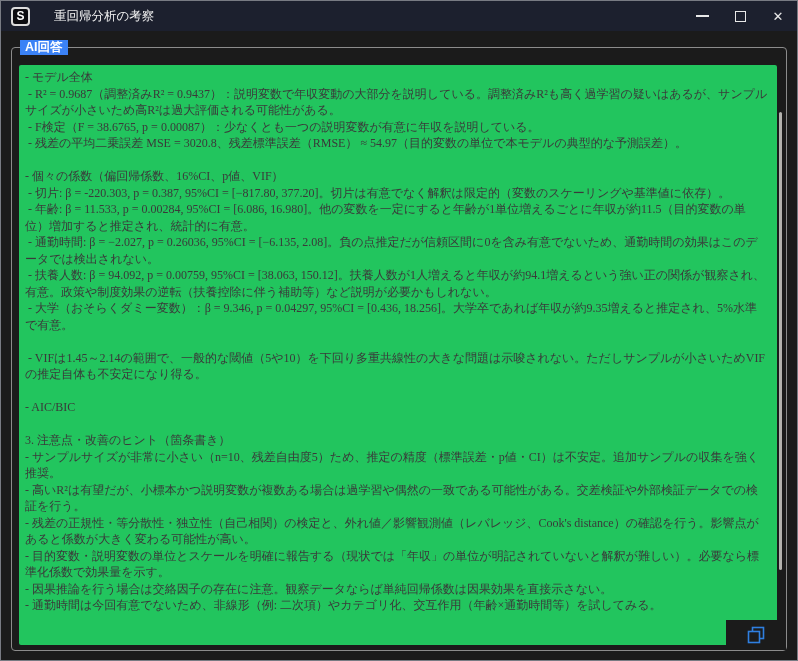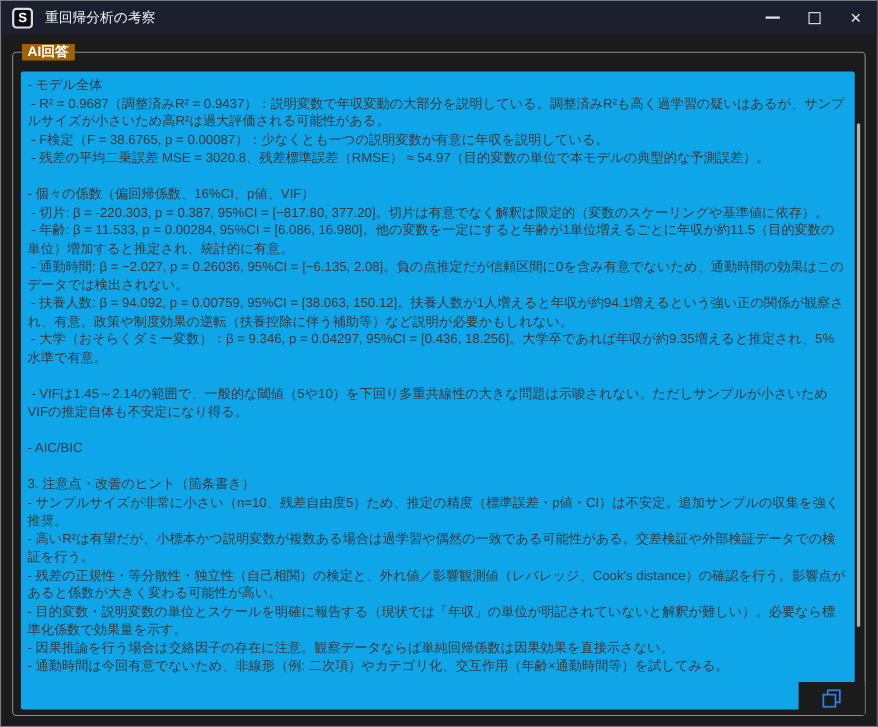--- a/index.html
+++ b/index.html
@@ -21,52 +21,53 @@
   }
   .app-icon {
     width: 19px; height: 19px; margin-left: 10px;
     background: #0c0c10;
     border: 2px solid #dcdcdc;
     border-radius: 4px;
     color: #ffffff; font-weight: bold; font-size: 12px;
     display: flex; align-items: center; justify-content: center;
     line-height: 1;
   }
-  .win-title { margin-left: 11px; color: #f2f2f2; font-size: 12.5px; }
+  .win-title { margin-left: 24px; color: #f2f2f2; font-size: 12.5px; }
   .controls { margin-left: auto; display: flex; height: 100%; }
   .ctrl-btn {
     width: 38px; height: 100%;
     display: flex; align-items: center; justify-content: center;
     background: transparent; border: none; cursor: default;
   }
   .min-glyph { width: 13px; height: 2px; background: #e8e8e8; }
   .max-glyph { width: 11px; height: 11px; border: 1.5px solid #e8e8e8; }
   .close-glyph { color: #e8e8e8; font-size: 13px; line-height: 1; }
 
   
   .groupbox {
     position: absolute; left: 10px; top: 46px; right: 10px; bottom: 9px;
     border: 1px solid #8c8c8c;
     border-radius: 4px;
   }
   .groupbox-legend {
     position: absolute; top: -8px; left: 8px;
-    background: #a16207;
+    background: #3b82f6;
     padding: 0 5px;
     color: #ffffff; font-size: 12.5px; font-weight: 600;
     line-height: 15px;
   }
 
   
   .answer-area {
     position: absolute; left: 7px; top: 17px; right: 9px; bottom: 5px;
-    background: #0ea5e9;
+    background: #22c55e;
     border-radius: 2px;
     overflow: hidden;
     padding: 4px 8px 4px 6px;
+    font-family: Liberation Serif, serif;
   }
   .ans-line {
     white-space: pre-wrap;
     font-size: 12px;
     line-height: 16.5px;
     min-height: 16.5px;
     color: #3a3a3a;
   }
 
   .scroll-thumb {

